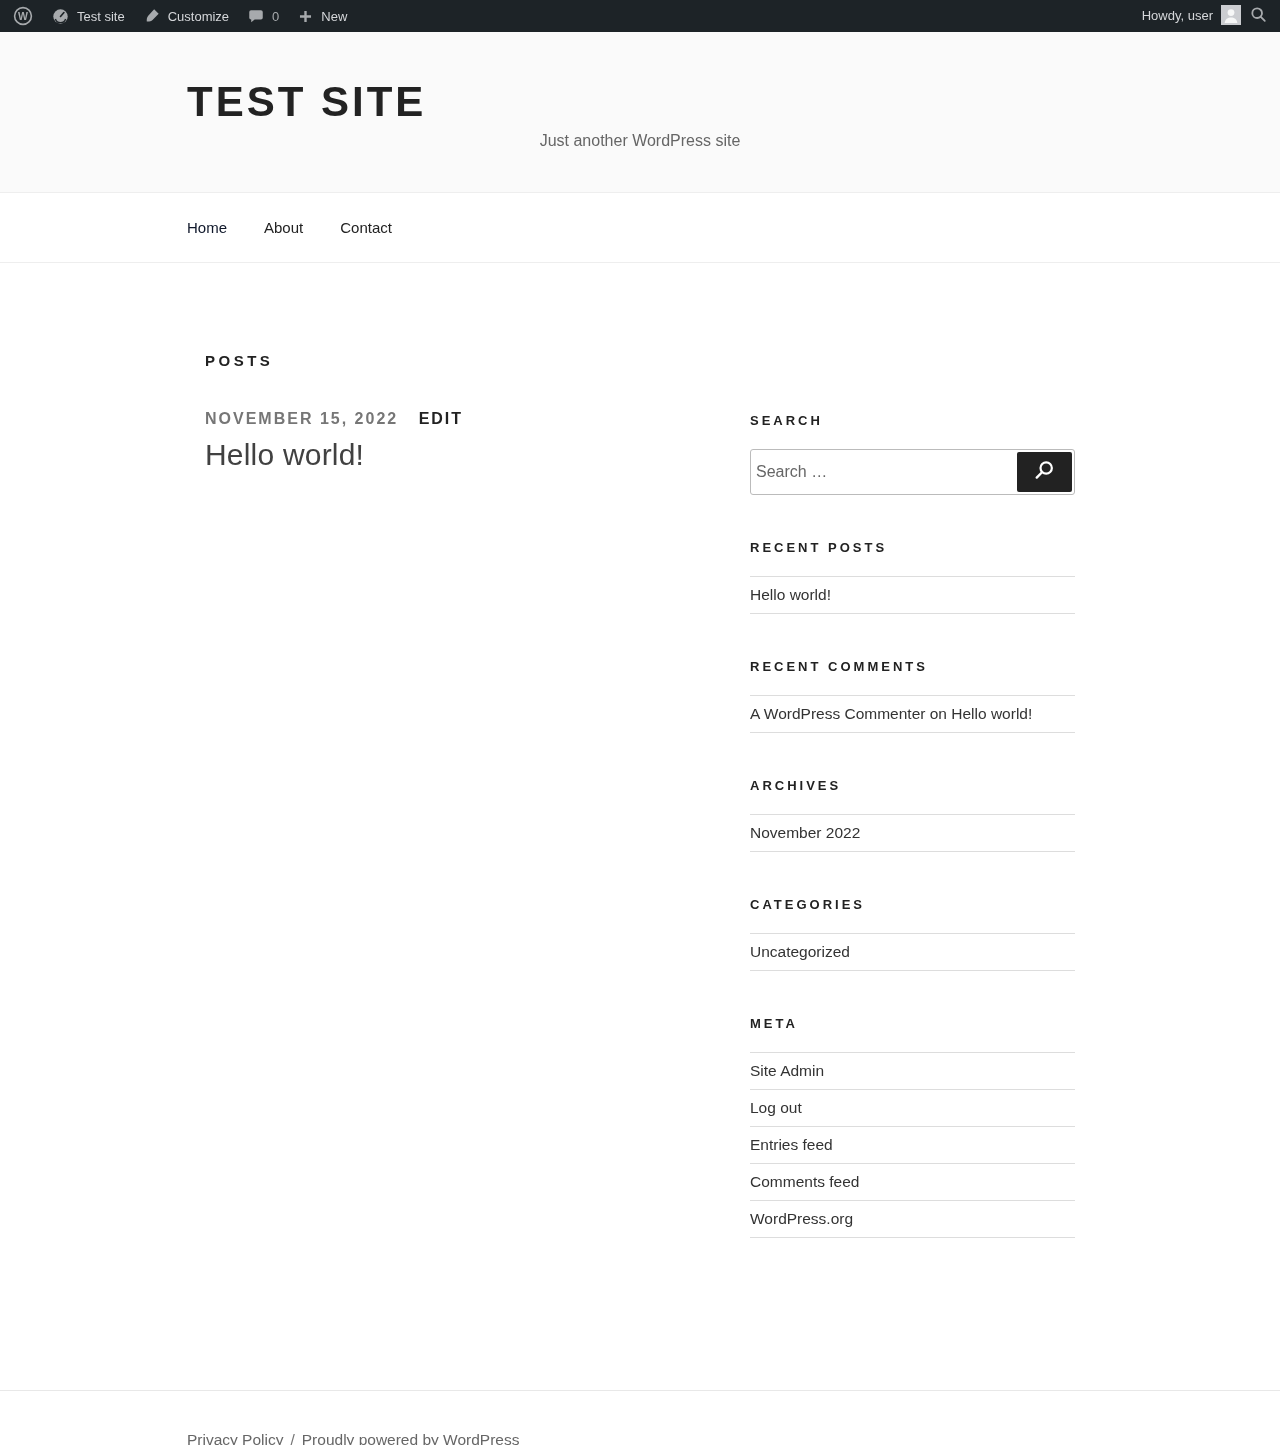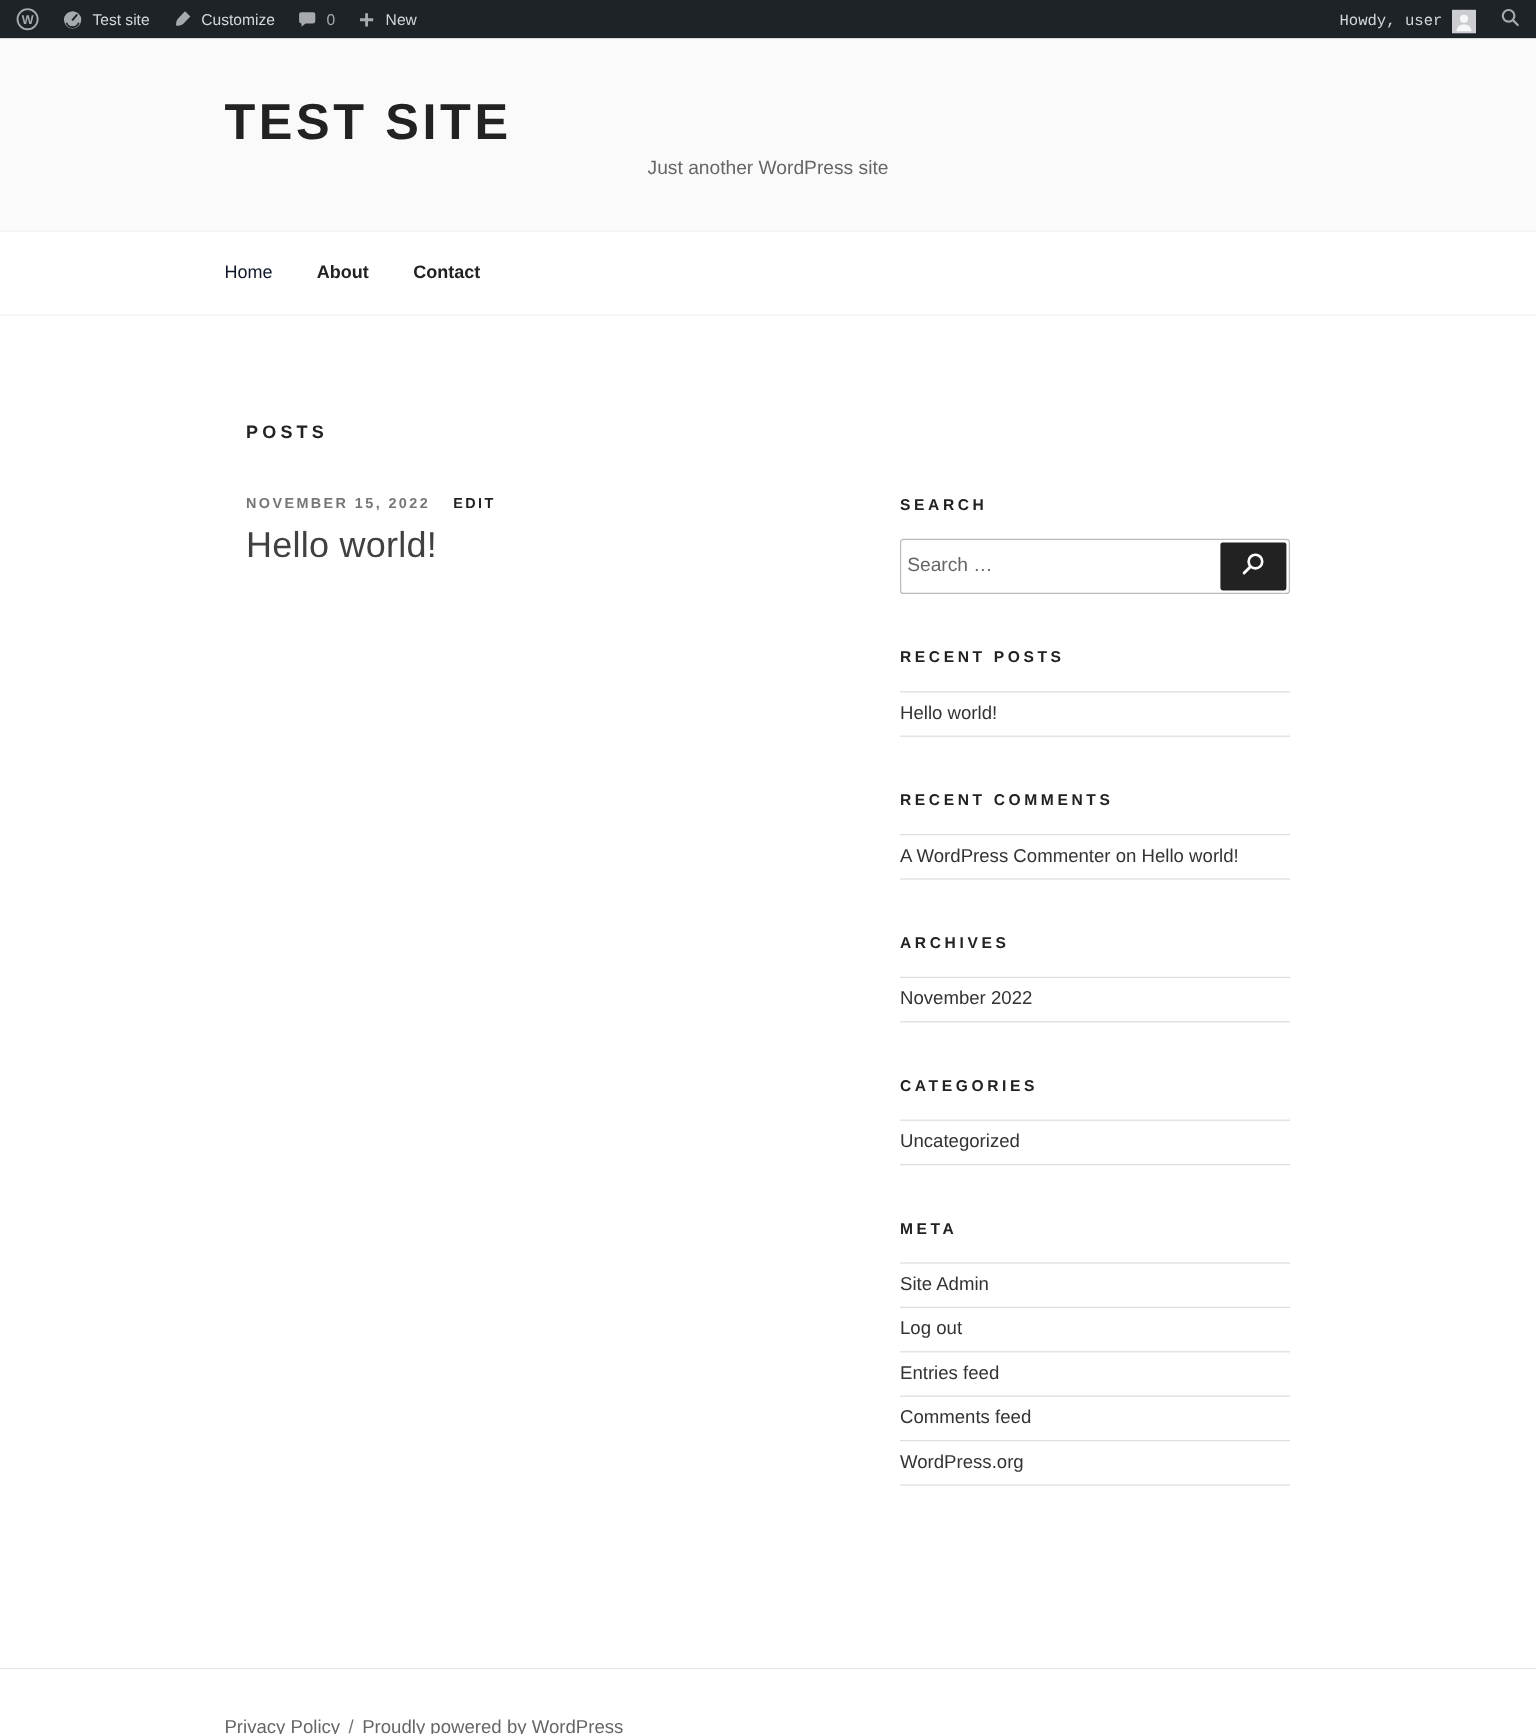--- a/index.html
+++ b/index.html
@@ -10,48 +10,48 @@
   
   .adminbar {
     height: 32px; background: #1d2327; color: #d5d7da;
     display: flex; align-items: center; font-size: 13px;
     padding: 0 12px 0 4px;
   }
   .ab-left { display: flex; align-items: center; flex: 1; }
   .ab-item { display: flex; align-items: center; gap: 7px; height: 32px; padding: 0 9px; cursor: pointer; }
   .ab-item svg { display: block; }
   .ab-count { color: #a7aaad; }
-  .ab-right { display: flex; align-items: flex-end; gap: 19px; font-family: Liberation Mono, monospace; }
+  .ab-right { display: flex; align-items: flex-start; gap: 8px; }
   .ab-howdy { display: flex; align-items: center; gap: 8px; cursor: pointer; }
   .avatar { width: 20px; height: 20px; display: block; }
 
   
   .container { width: 906px; margin: 0 auto; }
 
   
   .site-header { background: #fafafa; }
   .site-header .container { padding: 48px 0 42px; }
   .site-title {
     margin: 0; font-size: 42px; font-weight: 700; letter-spacing: 3px;
     color: #222; line-height: 1.05;
   }
   .site-tagline { margin: 8px 0 0; font-size: 16px; color: #666; text-align: center; }
 
   
   .main-nav { background: #fff; border-top: 1px solid #eee; border-bottom: 1px solid #eee; }
   .main-nav ul { display: flex; gap: 37px; list-style: none; margin: 0; padding: 25px 0; }
-  .main-nav a { font-size: 15px; font-weight: 700; color: #222; line-height: 19px; }
+  .main-nav a { font-size: 15px; font-weight: 400; color: #222; line-height: 19px; }
   .main-nav a.current { color: #0f172a; font-weight: 400; }
 
   
   .site-content .container { display: flex; justify-content: center; padding: 90px 0 106px; }
   .primary { width: 545px; }
   .page-title { margin: 0; font-size: 15px; font-weight: 700; letter-spacing: 3.5px; color: #222; line-height: 1; }
   .entry { margin-top: 44px; }
-  .entry-meta { font-size: 12px; font-weight: 700; letter-spacing: 2px; line-height: 14px; }
+  .entry-meta { font-size: 16px; font-weight: 700; letter-spacing: 2px; line-height: 14px; }
   .entry-meta .posted-on { color: #767676; }
   .entry-meta .edit-link { color: #222; margin-left: 14px; }
   .entry-title { margin: 10px 0 0; font-size: 30px; font-weight: 400; color: #414141; letter-spacing: 0.2px; line-height: 1.25; }
   .entry-title a { color: #414141; }
   .entry-body { margin: 26px 0 0; font-size: 16.5px; line-height: 1.47; color: #333; }
 
   
   .secondary { width: 325px; margin-top: 61px; }
   .widget { margin-bottom: 46px; }
   .widget-title { margin: 0 0 22px; font-size: 13px; font-weight: 700; letter-spacing: 3px; color: #222; line-height: 1; }

